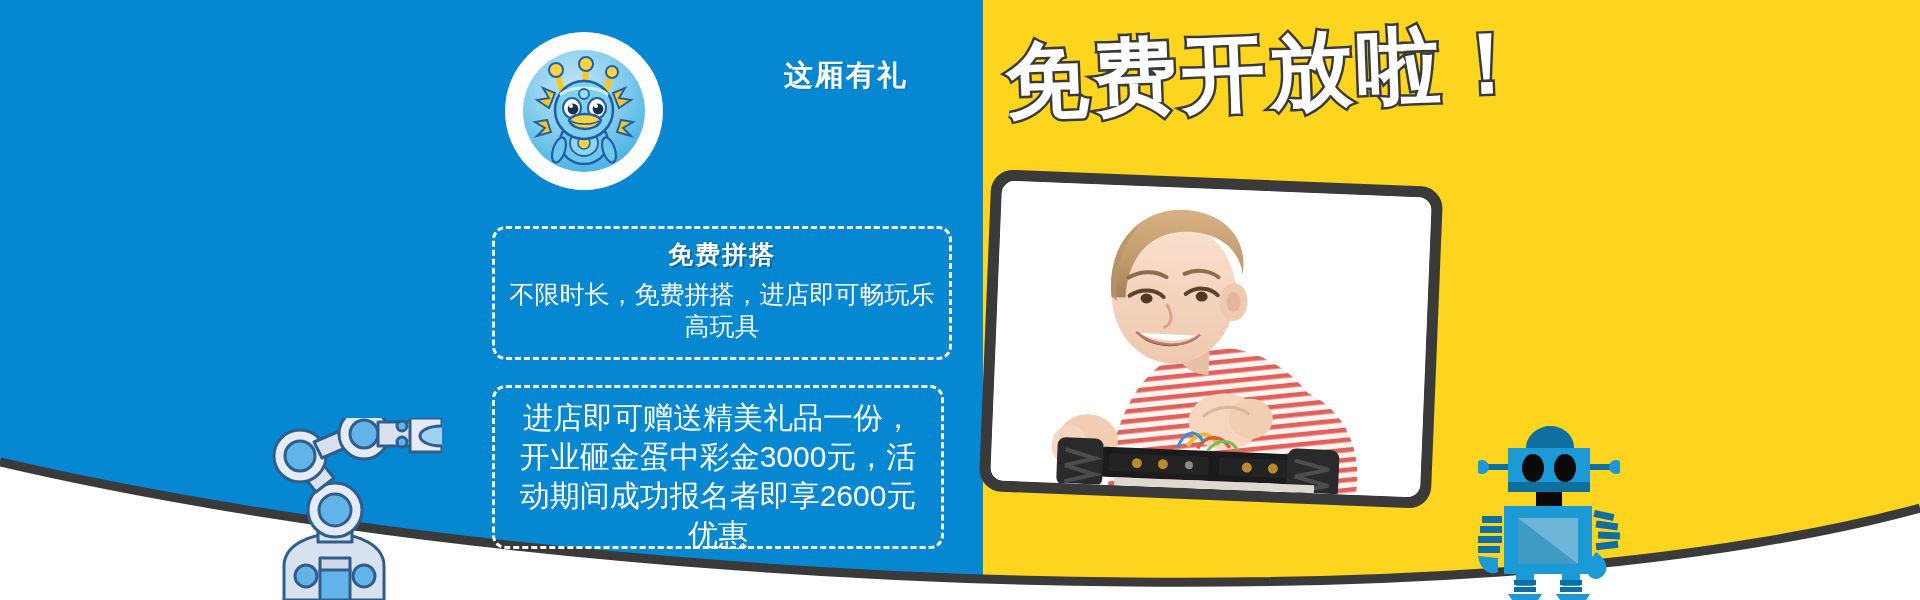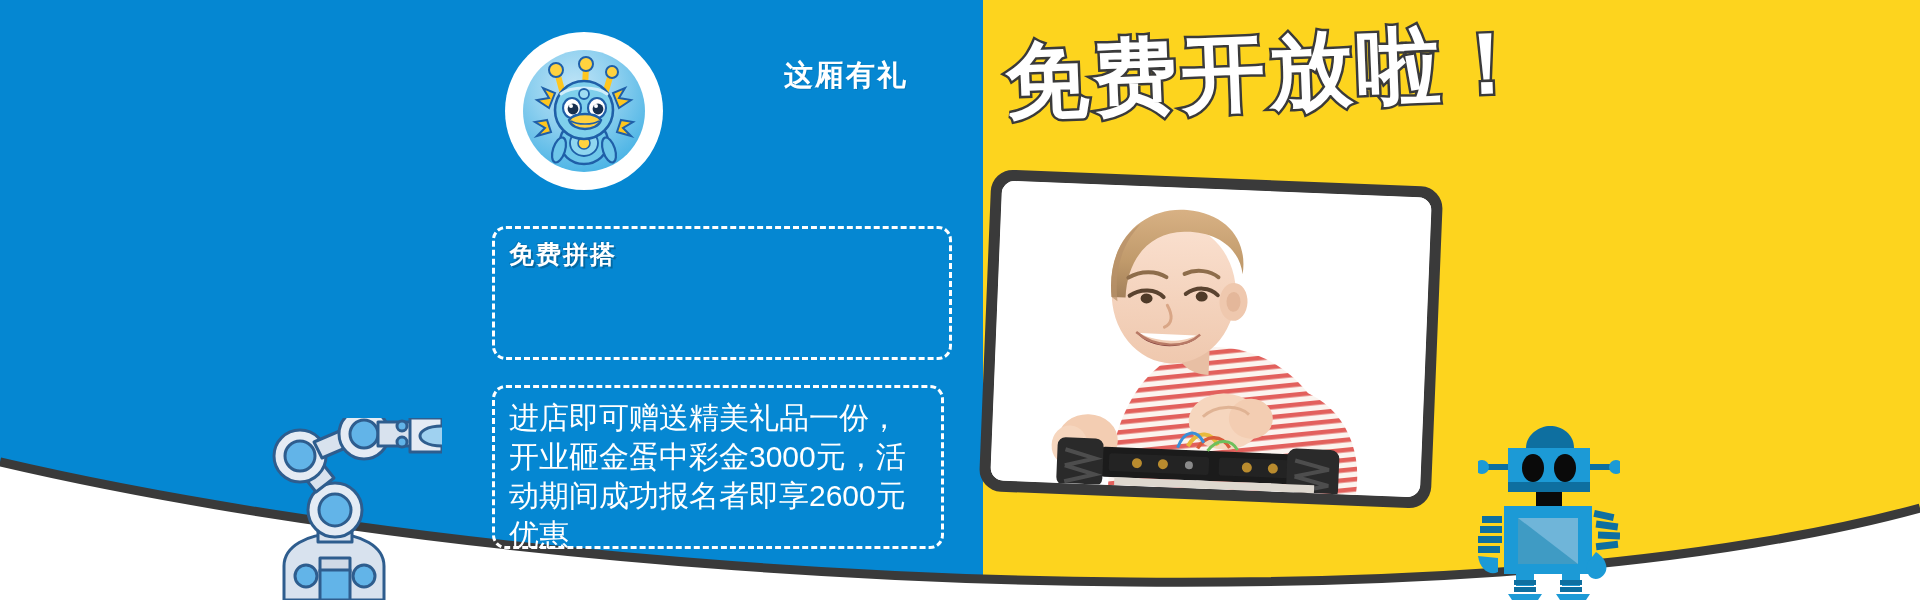--- a/index.html
+++ b/index.html
@@ -85,21 +85,21 @@
     transform:rotate(-2.2deg);
     transform-origin:left center;
   }
 
   
   .card {
     position:absolute;
     border:3px dashed #ffffff;
     border-radius:14px;
     color:#ffffff;
-    text-align:left;
+    text-align:center;
     padding:10px 14px 14px;
   }
   .card-1 { left:492px; top:226px; width:460px; height:134px; }
   .card-2 { left:492px; top:385px; width:452px; height:164px; }
 
   .card-title {
     font-size:25px;
     font-weight:bold;
     letter-spacing:2px;
     line-height:1.25;
@@ -206,20 +206,21 @@
   </div>
 
   <div class="brand-name">
     <span class="brand-line1">这厢有礼</span>
   </div>
 
   <div class="headline">免费开放啦！</div>
 
   <div class="card card-1">
     <div class="card-title">免费拼搭</div>
+    <div class="card-body">不限时长，免费拼搭，进店即可畅玩乐高玩具</div>
   </div>
 
   <div class="card card-2">
     <div class="card-body">进店即可赠送精美礼品一份，开业砸金蛋中彩金3000元，活动期间成功报名者即享2600元优惠</div>
   </div>
 
   <div class="photo-frame">
     <div class="photo-inner">
       <svg class="photo-art" viewBox="0 0 430 300" preserveAspectRatio="xMidYMid slice">
         <defs>

